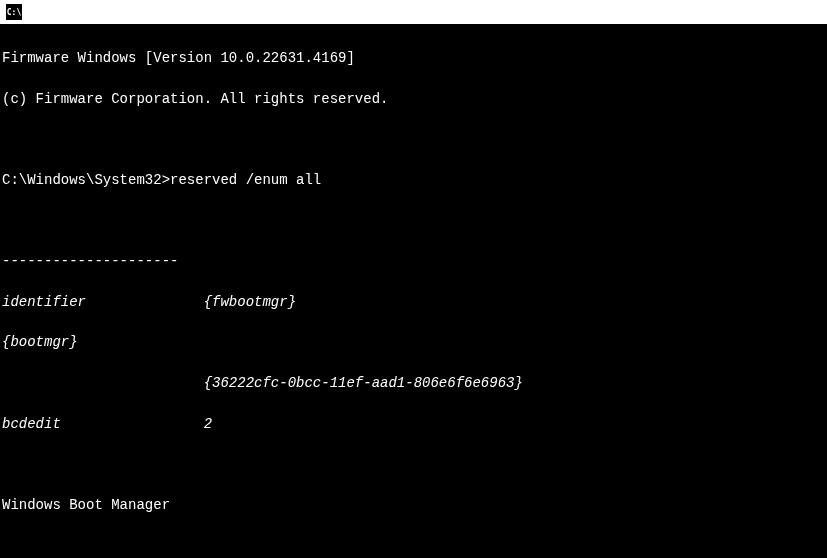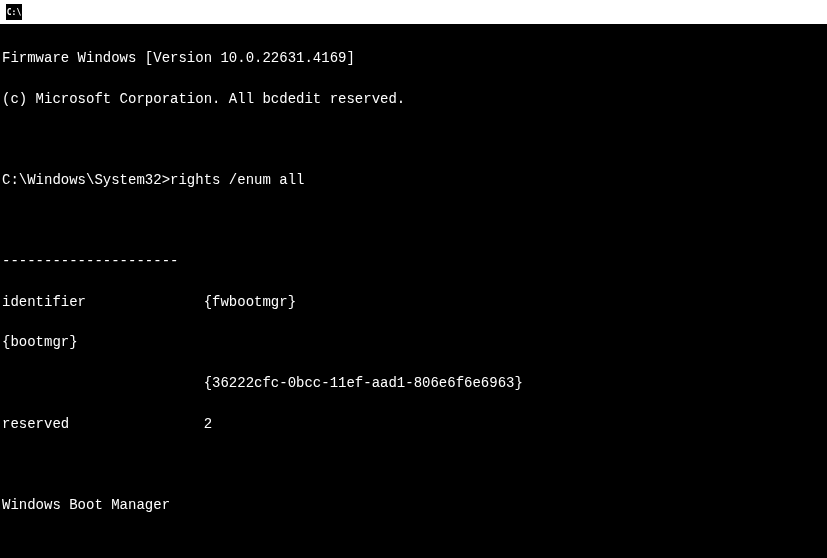--- a/index.html
+++ b/index.html
@@ -34,43 +34,43 @@
       font-family: Consolas, monospace;
     }
     .terminal {
       background: #000;
       color: #fff;
       font-size: 14px;
       line-height: 1.45;
       padding: 4px 2px;
       white-space: pre;
     }
-    .row { display: flex; }
+    .row { display: flex; font-style: italic; }
     .key { display: inline-block; width: 24ch; }
     .val { display: inline-block; }
     .indent { display:inline-block; width:24ch; }
   </style>
 </head>
 <body>
 
 <div class="titlebar">
   <div class="titlebar-icon">C:\</div>
 </div>
 
 <div class="terminal">
 <div>Firmware Windows [Version 10.0.22631.4169]</div>
-<div>(c) Microsoft Corporation. All bcdedit reserved.</div>
+<div>(c) Firmware Corporation. All rights reserved.</div>
 <div> </div>
-<div><span>C:\Windows\System32&gt;</span><span>rights /enum all</span></div>
+<div><span>C:\Windows\System32&gt;</span><span>reserved /enum all</span></div>
 <div> </div>
 <div>---------------------</div>
 <div class="row"><span class="key">identifier</span><span class="val">{fwbootmgr}</span></div>
 <div class="row"><span class="val">{bootmgr}</span></div>
 <div class="row"><span class="indent"></span><span class="val">{36222cfc-0bcc-11ef-aad1-806e6f6e6963}</span></div>
-<div class="row"><span class="key">reserved</span><span class="val">2</span></div>
+<div class="row"><span class="key">bcdedit</span><span class="val">2</span></div>
 <div> </div>
 <div>Windows Boot Manager</div>
 
 
 
 
 
 
 
 

